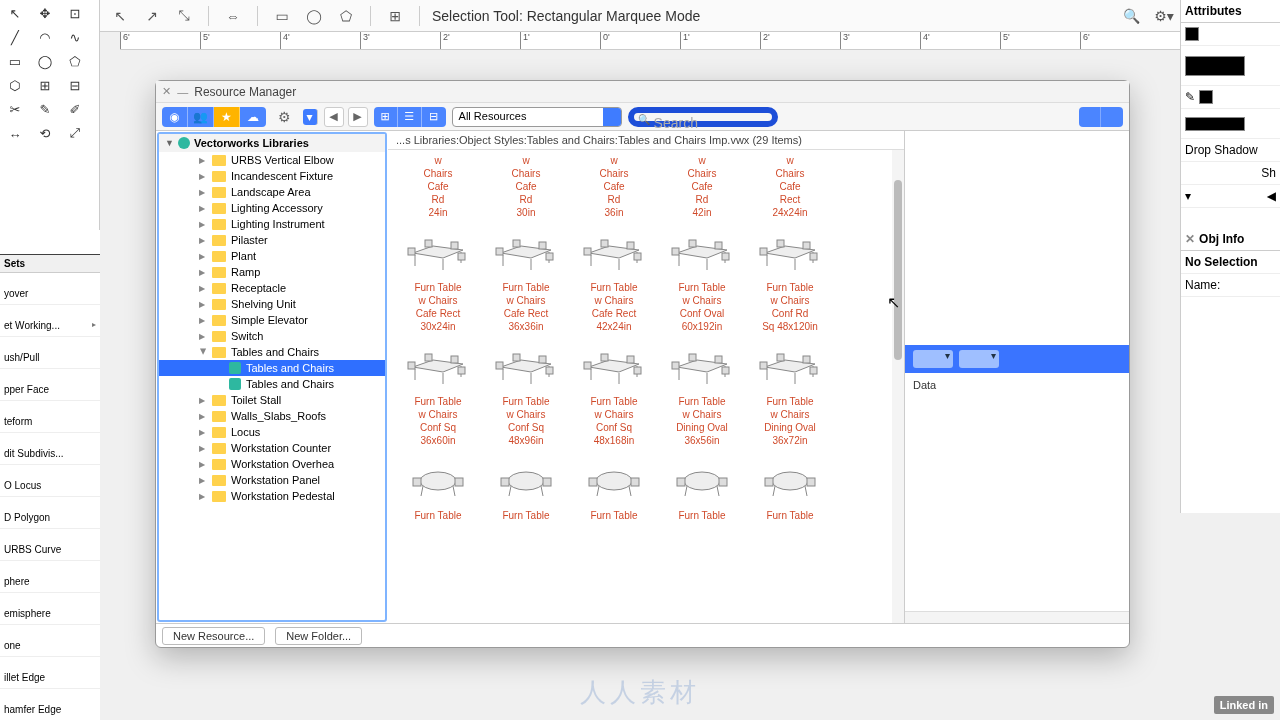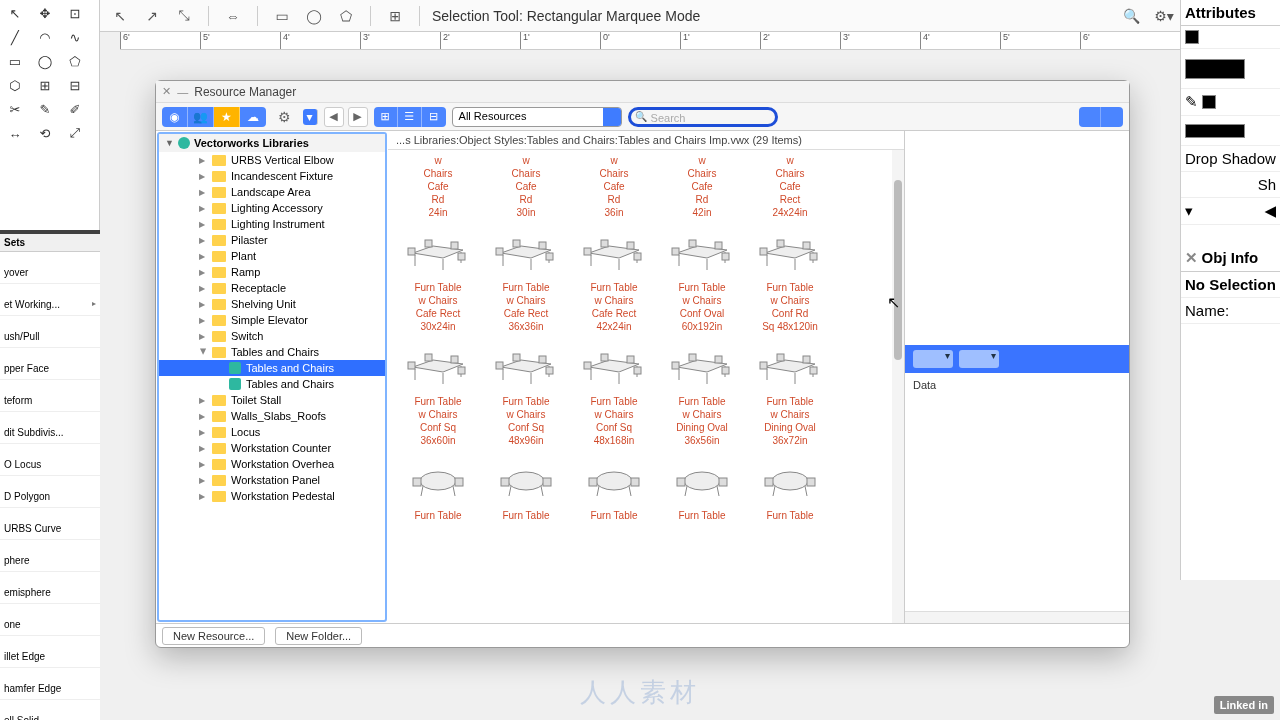--- a/index.html
+++ b/index.html
@@ -8,28 +8,28 @@
 .top-toolbar { position: absolute; top: 0; left: 100px; right: 0; height: 32px; background: #fafafa; border-bottom: 1px solid #ccc; display: flex; align-items: center; padding: 0 8px; gap: 8px; }
 .top-toolbar .tool-icon { width: 24px; height: 24px; display: flex; align-items: center; justify-content: center; color: #555; font-size: 14px; }
 .top-toolbar .sep { width: 1px; height: 20px; background: #ccc; margin: 0 4px; }
 .top-toolbar .label { font-size: 14px; color: #333; }
 
 .left-toolbar { position: absolute; top: 0; left: 0; width: 100px; height: 720px; background: #fff; border-right: 1px solid #ccc; }
 .tool-grid { display: grid; grid-template-columns: 28px 28px 28px; gap: 2px; padding: 2px; }
 .tool-grid .cell { width: 26px; height: 22px; display: flex; align-items: center; justify-content: center; font-size: 13px; color: #333; }
 
 .left-panel { position: absolute; top: 230px; left: 0; width: 100px; background: #fff; }
-.pane-head { font-size: 10px; font-weight: bold; padding: 3px 4px; background: #f0f0f0; border-top: 4px solid #404040; border-bottom: 1px solid #ccc; }
+.pane-head { font-size: 10px; font-weight: bold; padding: 3px 4px; background: #f0f0f0; border-top: 1px solid #404040; border-bottom: 1px solid #ccc; margin-top: 24px; }
 .pane-row { font-size: 10px; padding: 5px 4px; border-bottom: 1px solid #eee; white-space: nowrap; overflow: hidden; margin-top: 10px; }
 .pane-row.arrow::after { content: "▸"; float: right; font-size: 8px; color: #777; }
 
 .ruler-h { position: absolute; top: 32px; left: 120px; right: 100px; height: 18px; background: #fff; border-bottom: 1px solid #ccc; font-size: 9px; overflow: hidden; }
 .ruler-h .tick { position: absolute; top: 0; height: 18px; border-left: 1px solid #888; padding-left: 2px; color: #555; }
 
-.right-panel { position: absolute; top: 0; right: 0; width: 100px; height: 580px; background: #fff; border-left: 1px solid #ccc; font-size: 15px; }
+.right-panel { position: absolute; top: 0; right: 0; width: 100px; height: 513px; background: #fff; border-left: 1px solid #ccc; font-size: 12px; }
 .rp-row { padding: 4px; border-bottom: 1px solid #eee; display: flex; align-items: center; gap: 4px; }
 .rp-swatch { width: 14px; height: 14px; background: #000; border: 1px solid #888; }
 .rp-title { font-weight: bold; padding: 4px; border-bottom: 1px solid #ccc; }
 
 
 .rm { position: absolute; top: 80px; left: 155px; width: 975px; height: 568px; background: #fff; border: 1px solid #999; border-radius: 6px; box-shadow: 0 10px 30px rgba(0,0,0,.25); display: flex; flex-direction: column; }
 .rm-title { height: 22px; display: flex; align-items: center; padding: 0 6px; background: #f3f3f3; border-bottom: 1px solid #ddd; }
 .rm-title .close { color: #888; font-size: 11px; margin-right: 6px; }
 .rm-title .txt { font-size: 12px; color: #444; }
 
@@ -41,21 +41,21 @@
 .pill .p:last-child { border-right: none; }
 .gear { color: #666; font-size: 14px; padding: 0 6px; }
 .nav-arrows { display: flex; gap: 4px; }
 .nav-arrows .ar { width: 20px; height: 20px; border: 1px solid #ccc; border-radius: 3px; display: flex; align-items: center; justify-content: center; font-size: 11px; color: #666; background: #fff; }
 .view-btns { display: flex; background: #4b85ff; border-radius: 4px; overflow: hidden; }
 .view-btns .v { width: 24px; height: 20px; display: flex; align-items: center; justify-content: center; color: #fff; font-size: 11px; border-right: 1px solid rgba(255,255,255,.4); }
 .view-btns .v:last-child { border-right: none; }
 .rm-select { flex: 0 0 170px; }
 .rm-select .sel { height: 20px; border: 1px solid #999; border-radius: 4px; font-size: 11px; padding: 2px 6px; background: #fff; position: relative; }
 .rm-select .sel::after { content: ""; position: absolute; right: 0; top: 0; width: 18px; height: 100%; background: #3f7cff; border-radius: 0 3px 3px 0; }
-.rm-search { flex: 0 0 150px; height: 20px; border: 3px solid #1d4ed8; border-radius: 10px; font-size: 11px; color: #aaa; padding: 2px 8px 2px 20px; position: relative; }
+.rm-search { flex: 0 0 150px; height: 20px; border: 6px solid #1d4ed8; border-radius: 10px; font-size: 14px; color: #aaa; padding: 2px 8px 2px 20px; position: relative; }
 .rm-search::before { content: "🔍"; position: absolute; left: 5px; top: 1px; font-size: 10px; }
 .pane-toggle { display: flex; background: #4b85ff; border-radius: 4px; overflow: hidden; }
 .pane-toggle .pt { width: 22px; height: 20px; border-right: 1px solid rgba(255,255,255,.3); }
 .pane-toggle .pt:last-child { border-right: none; }
 
 .rm-body { flex: 1; display: flex; overflow: hidden; }
 
 .rm-tree { width: 230px; border-right: 1px solid #ccc; overflow-y: auto; font-size: 11px; border: 2px solid #7fb4ff; border-radius: 3px; margin: 1px; }
 .tree-head { padding: 3px 6px; font-weight: bold; background: #f3f3f3; display: flex; align-items: center; gap: 4px; }
 .tree-head .disc { color: #666; font-size: 9px; }

